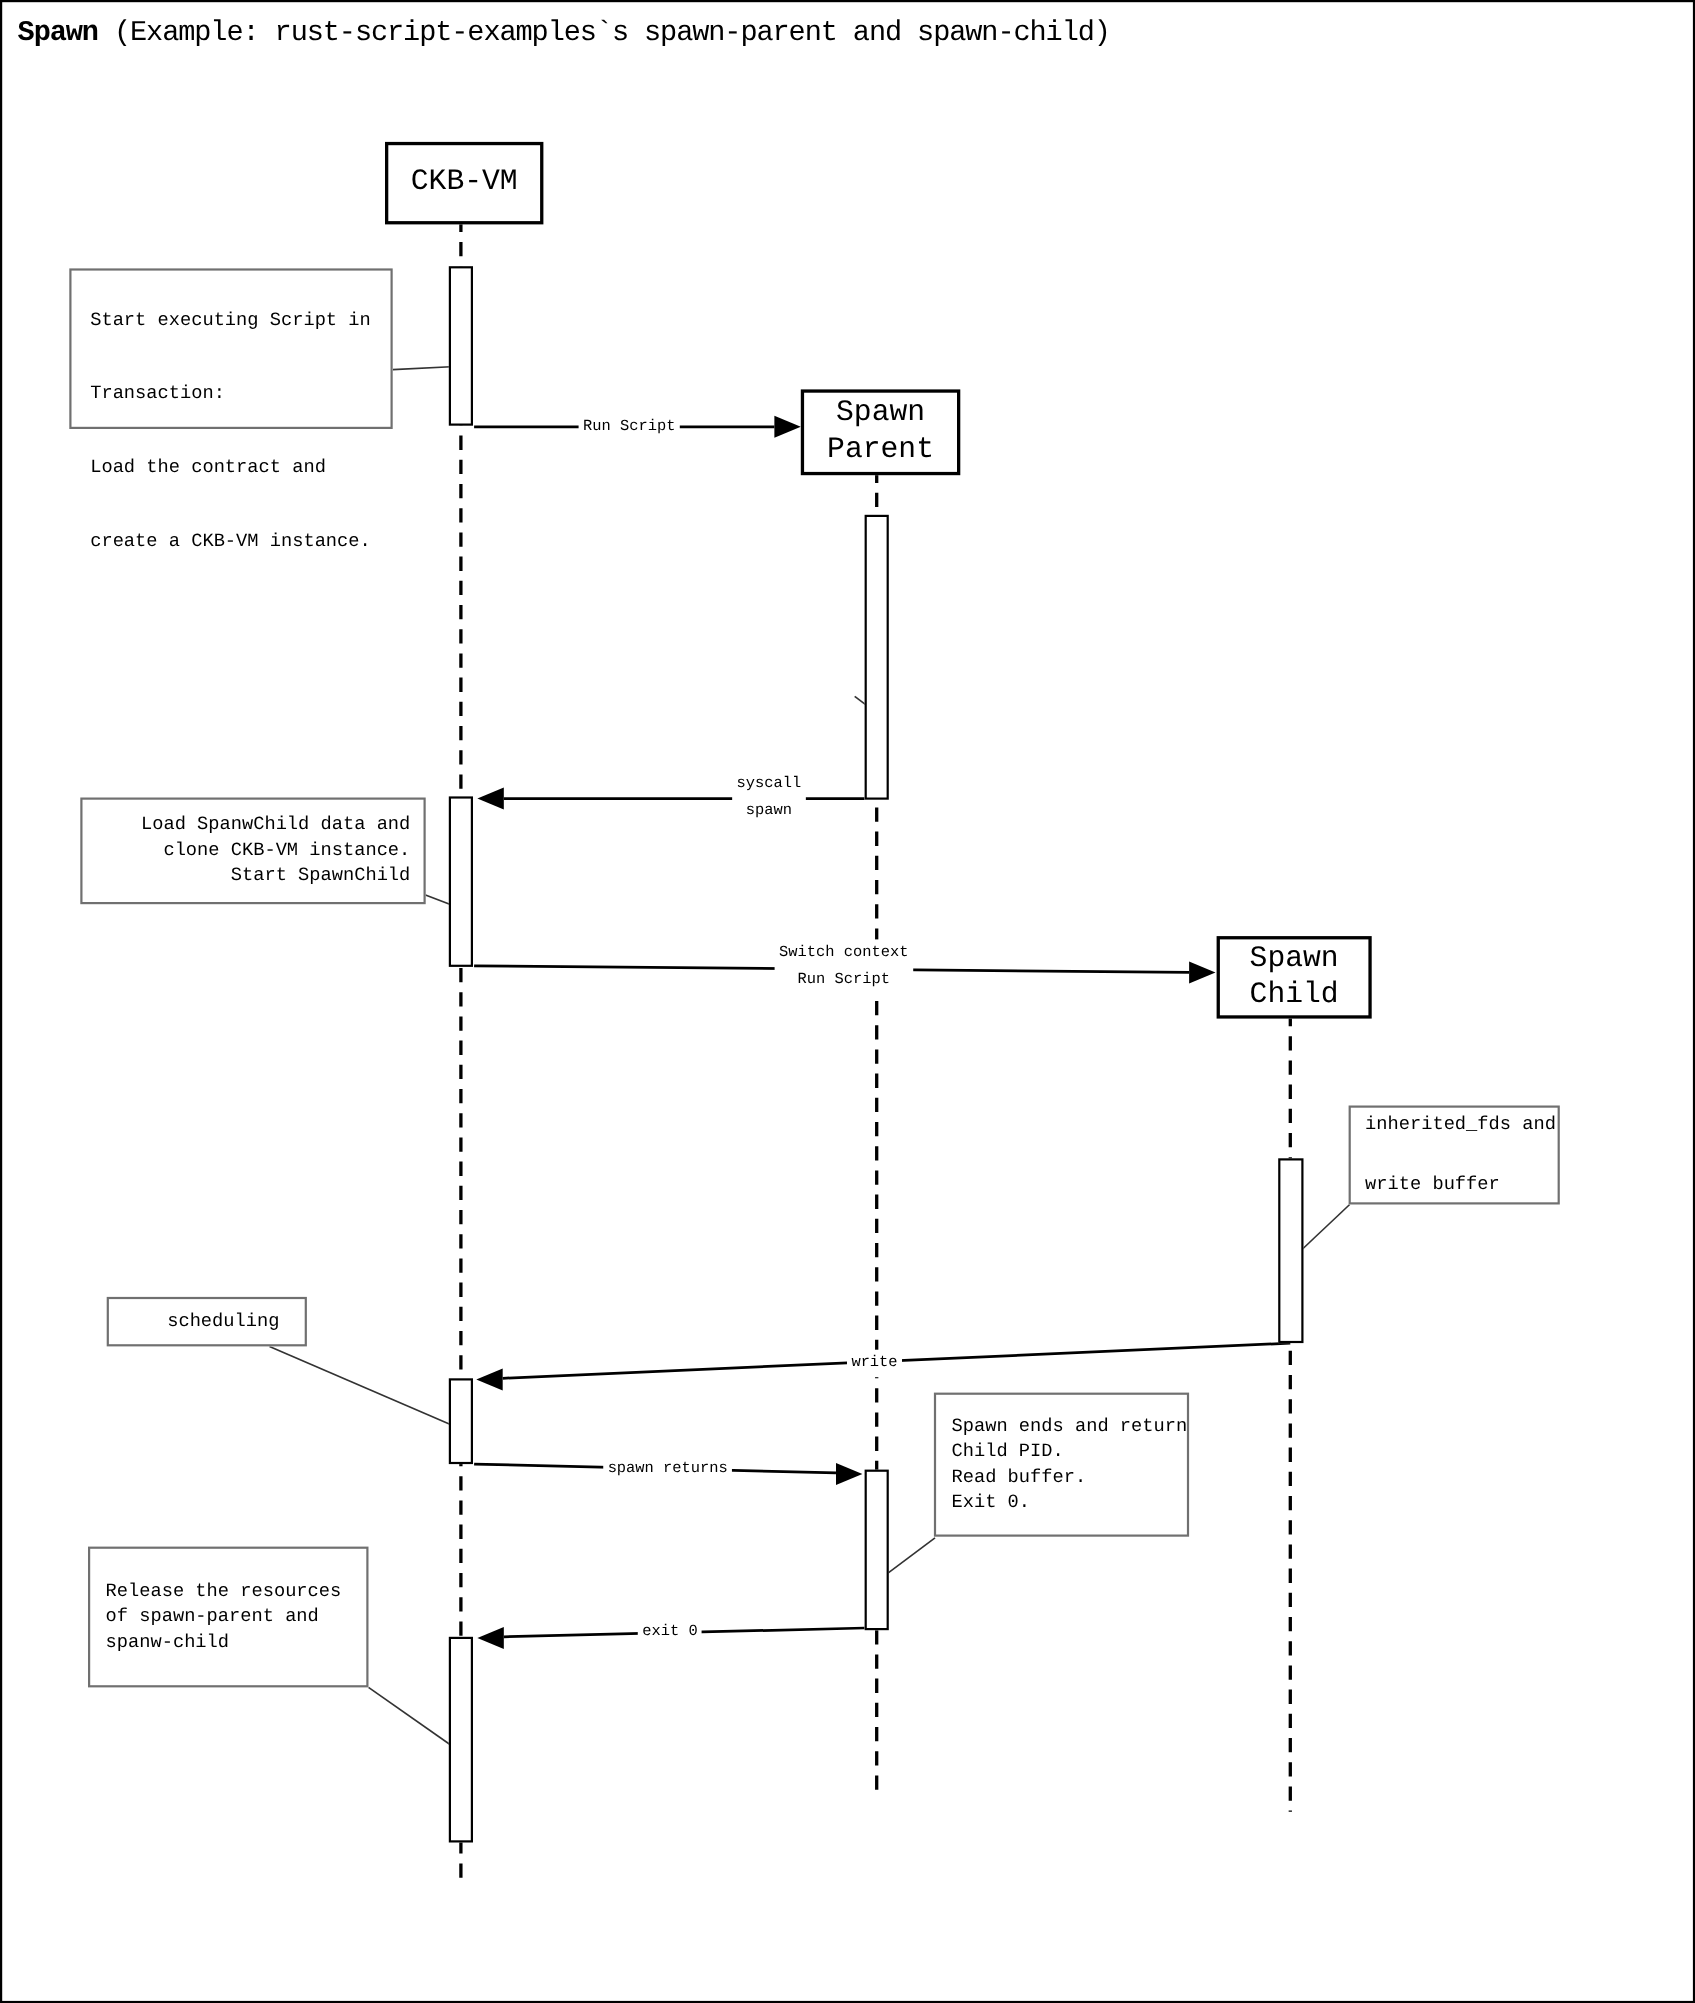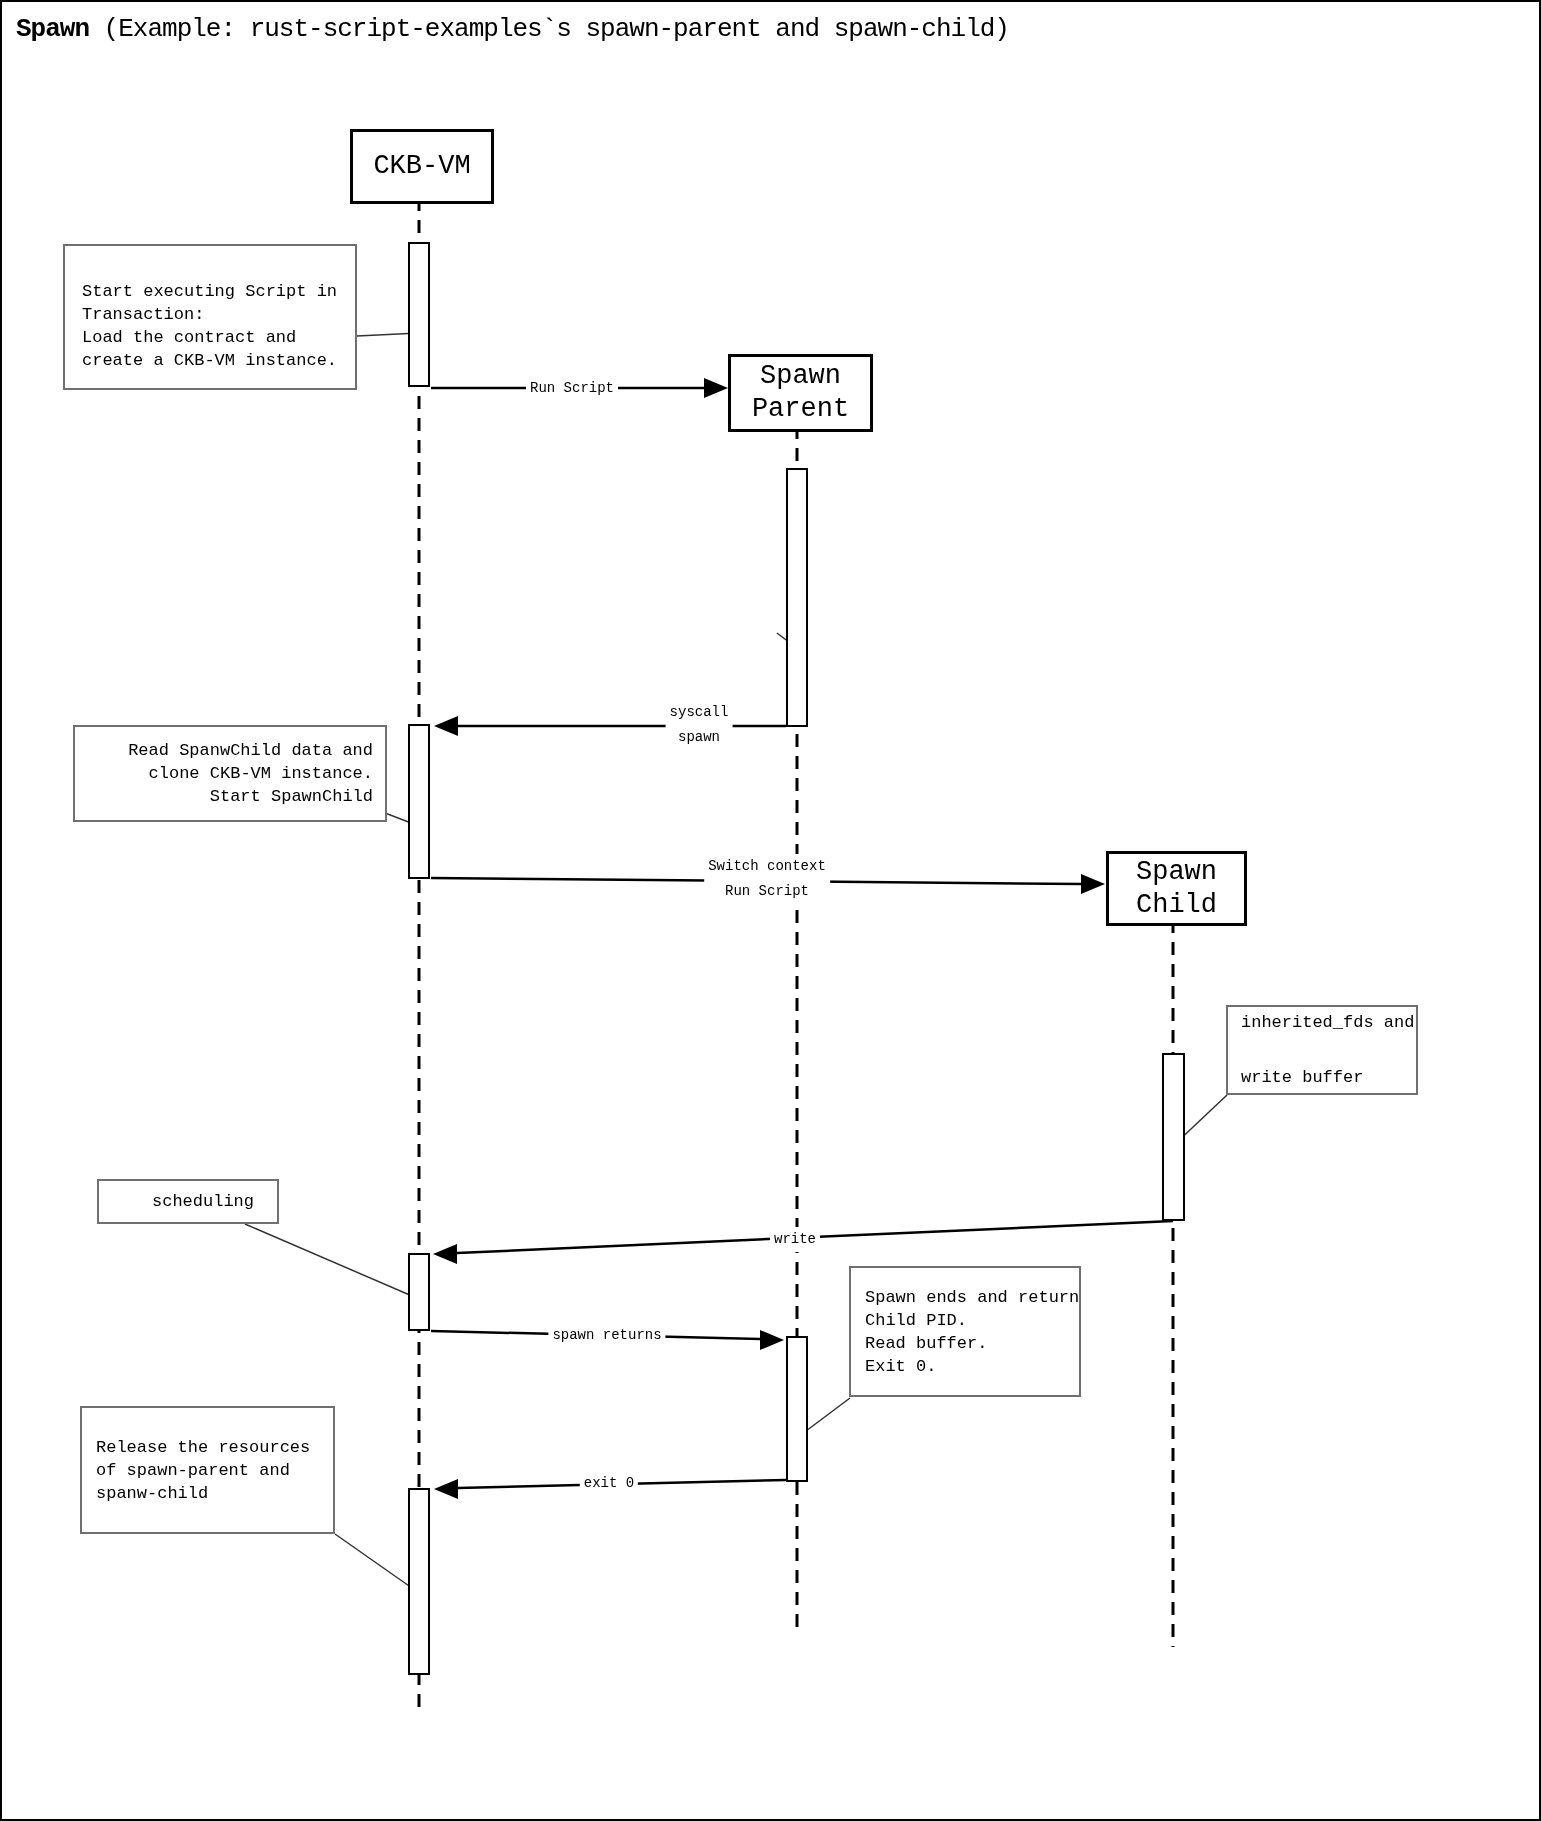--- a/index.html
+++ b/index.html
@@ -72,30 +72,30 @@
   </div>
 
   <div class="activation" style="left:406px;top:240px;height:145px;"></div>
   <div class="activation" style="left:784px;top:466px;height:259px;"></div>
   <div class="activation" style="left:406px;top:722px;height:155px;"></div>
   <div class="activation" style="left:1160px;top:1051px;height:168px;width:23px;"></div>
   <div class="activation" style="left:406px;top:1251px;height:78px;"></div>
   <div class="activation" style="left:784px;top:1334px;height:146px;"></div>
   <div class="activation" style="left:406px;top:1486px;height:187px;"></div>
 
-  <div class="note" style="left:61px;top:242px;width:294px;height:146px;padding:34px 6px 6px 17px;justify-content:flex-start;">
+  <div class="note" style="left:61px;top:242px;width:294px;height:146px;padding:34px 6px 6px 17px;justify-content:flex-start;gap:44px;">
     <div class="ln">Start executing Script in</div>
     <div class="ln">Transaction:</div>
     <div class="ln">Load the contract and</div>
     <div class="ln">create a CKB-VM instance.</div>
   </div>
 
 
   <div class="note" style="left:71px;top:723px;width:314px;height:97px;padding-right:12px;text-align:right;">
-    <div class="ln">Read SpanwChild data and</div>
+    <div class="ln">Load SpanwChild data and</div>
     <div class="ln">clone CKB-VM instance.</div>
     <div class="ln">Start SpawnChild</div>
   </div>
 
   <div class="note" style="left:1224px;top:1003px;width:192px;height:90px;padding-left:13px;gap:32px;">
     <div class="ln">inherited_fds and</div>
     <div class="ln">write buffer</div>
   </div>
 
   <div class="note" style="left:95px;top:1177px;width:182px;height:45px;text-align:center;padding-left:30px;">

